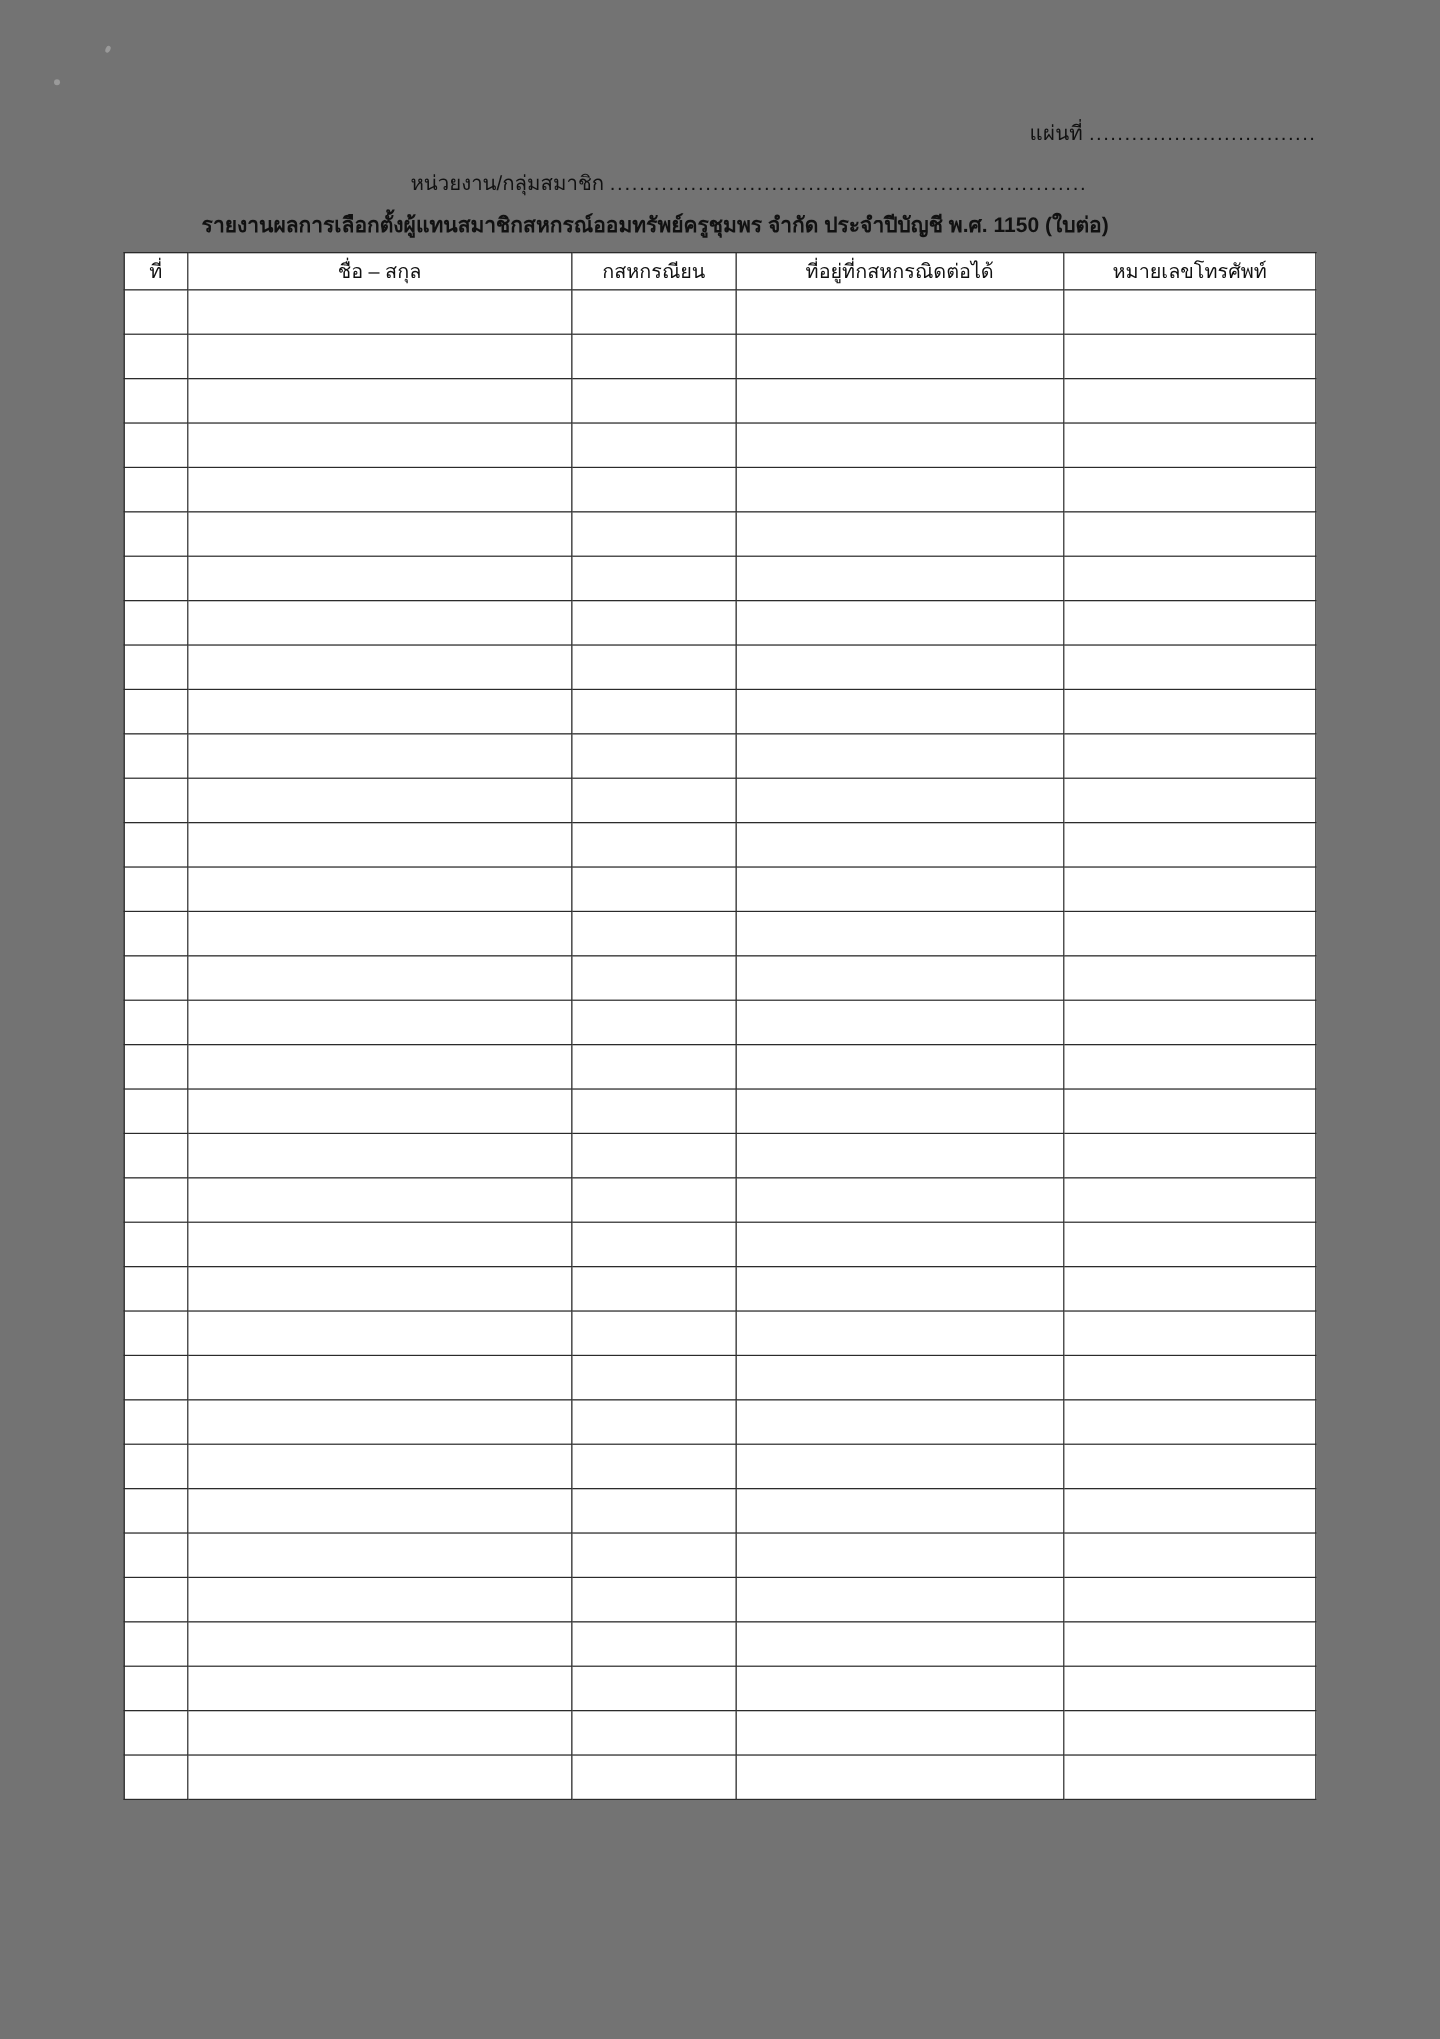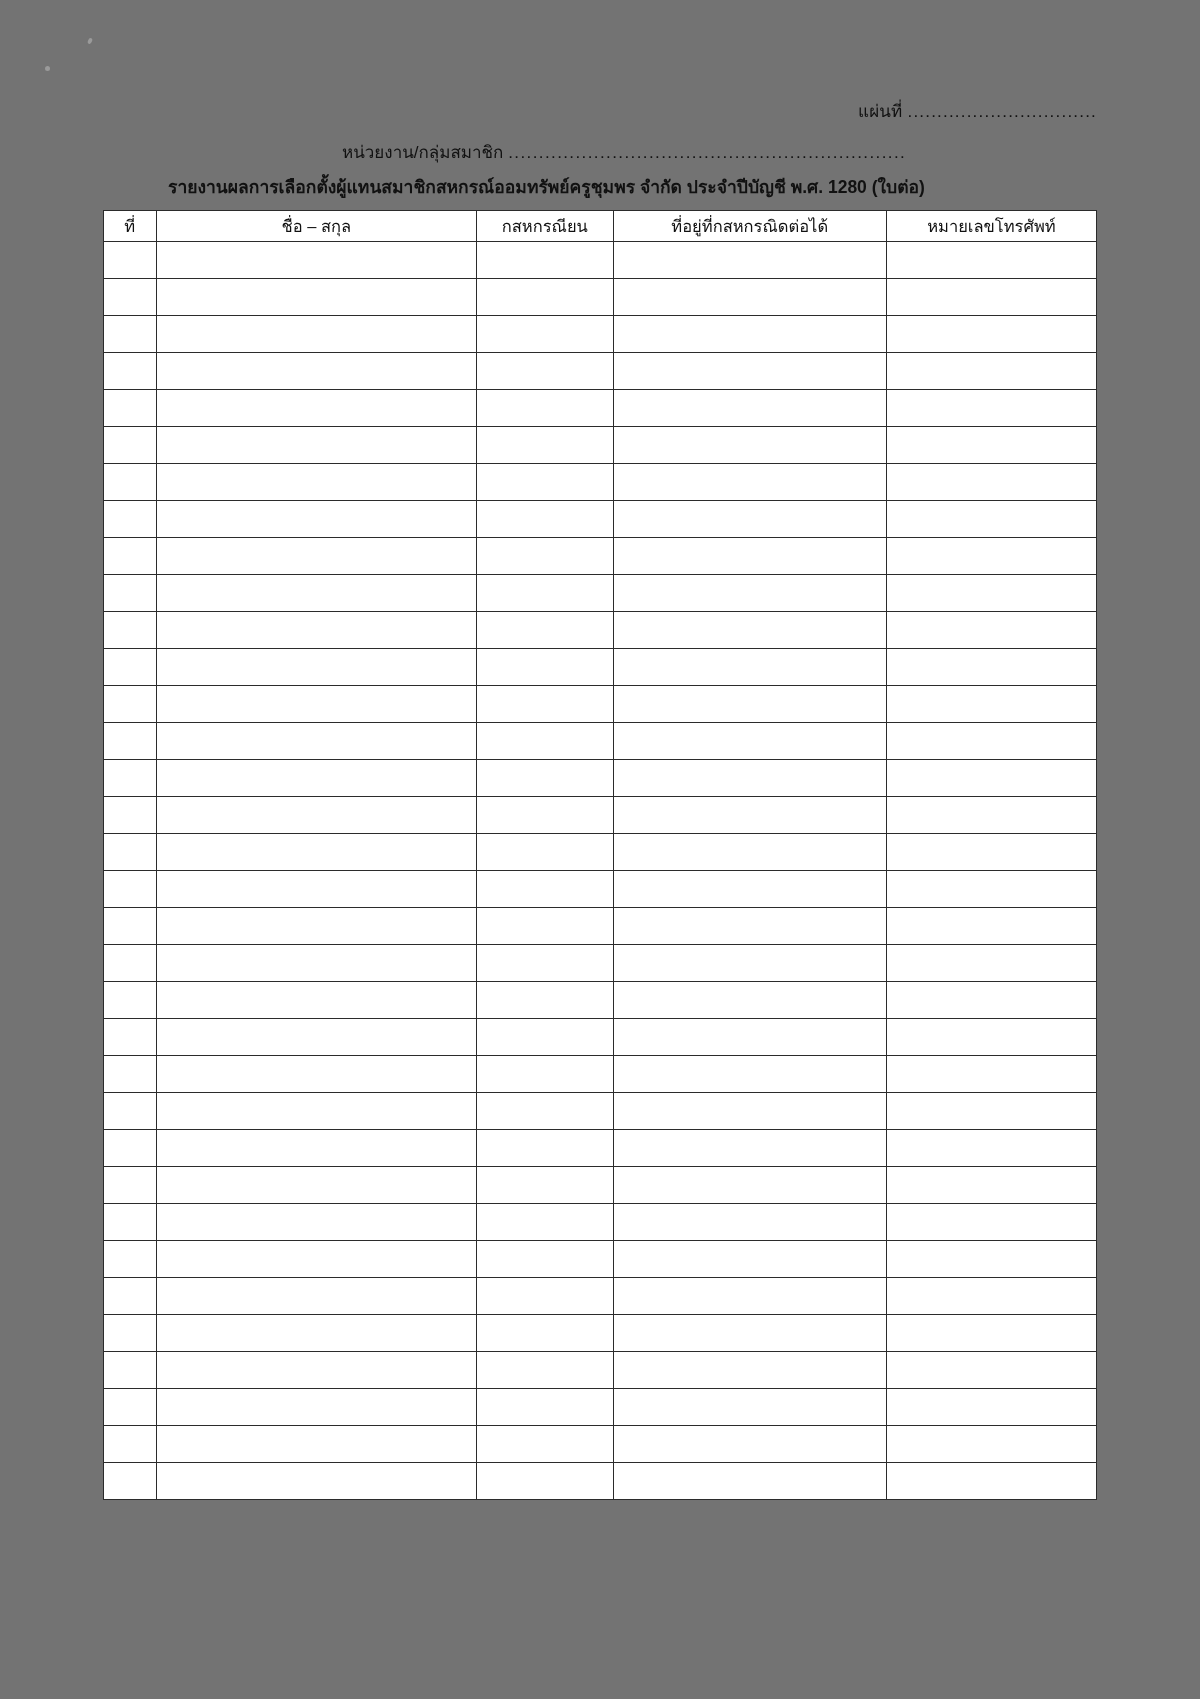--- a/index.html
+++ b/index.html
@@ -103,21 +103,21 @@
   <div class="sheet-no">
     <span>แผ่นที่</span>
     <span class="dots">................................</span>
   </div>
 
   <div class="unit-line">
     <span>หน่วยงาน/กลุ่มสมาชิก</span>
     <span class="dots">.................................................................</span>
   </div>
 
-  <div class="doc-title">รายงานผลการเลือกตั้งผู้แทนสมาชิกสหกรณ์ออมทรัพย์ครูชุมพร จำกัด ประจำปีบัญชี พ.ศ. 1280  (ใบต่อ)</div>
+  <div class="doc-title">รายงานผลการเลือกตั้งผู้แทนสมาชิกสหกรณ์ออมทรัพย์ครูชุมพร จำกัด ประจำปีบัญชี พ.ศ. 1150  (ใบต่อ)</div>
 
   <table class="report">
     <colgroup>
       <col class="c-no">
       <col class="c-name">
       <col class="c-reg">
       <col class="c-addr">
       <col class="c-phone">
     </colgroup>
     <thead>

